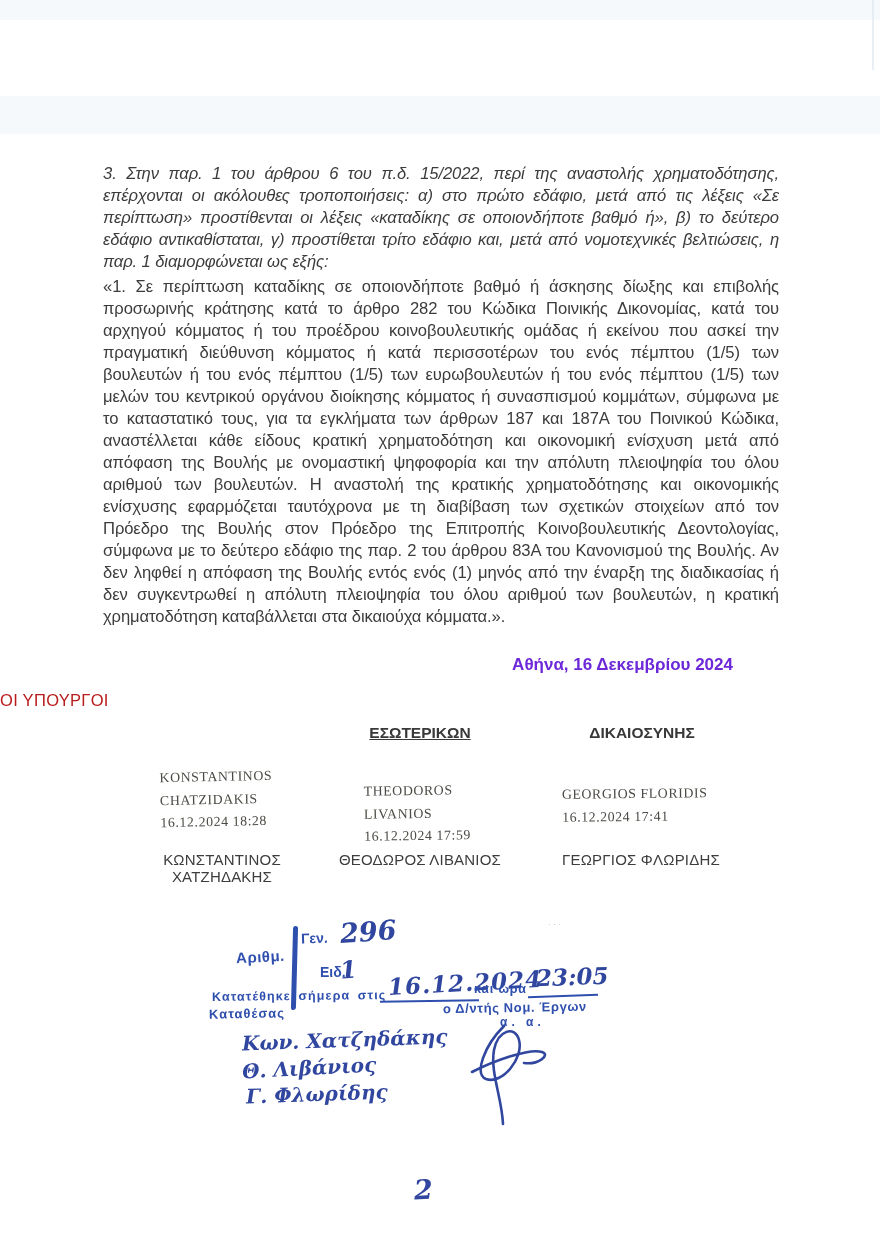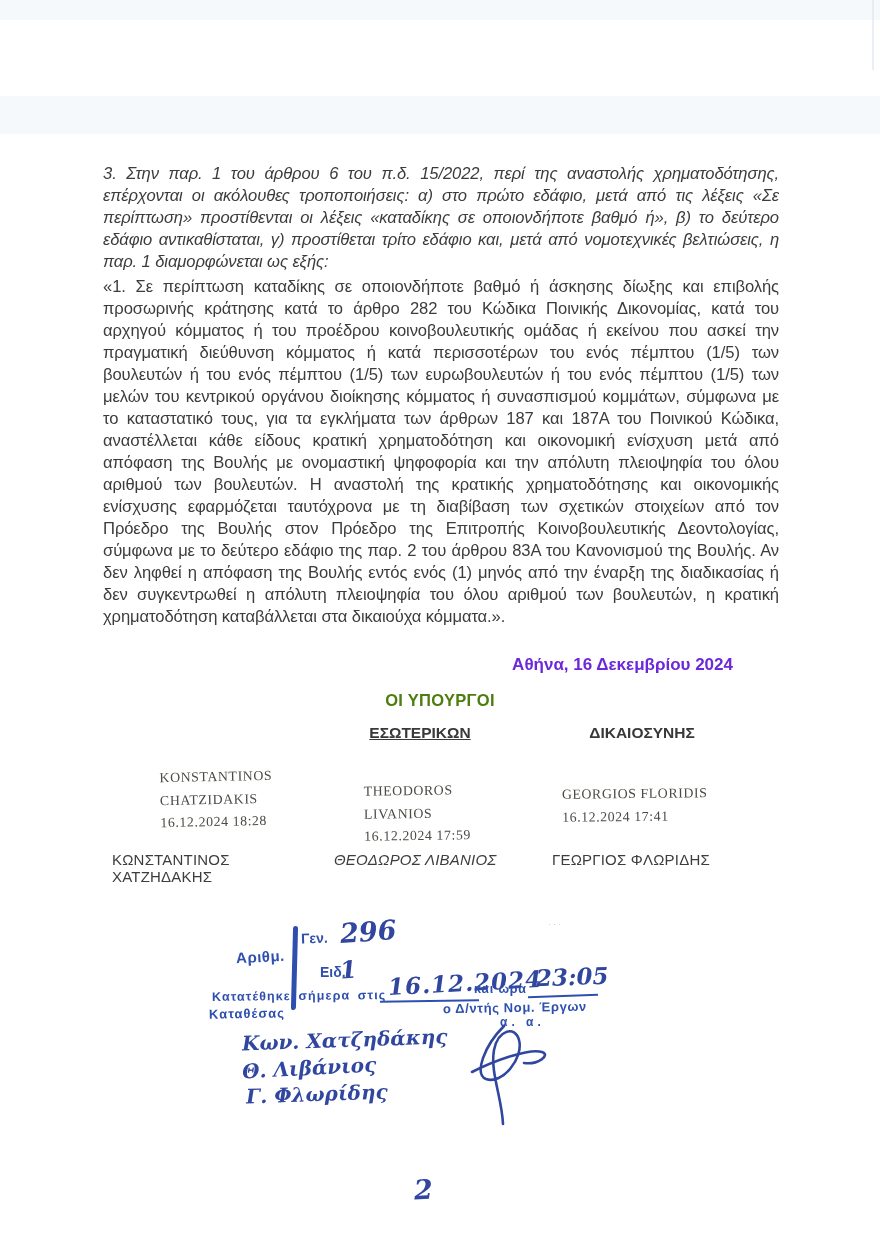--- a/index.html
+++ b/index.html
@@ -21,46 +21,46 @@
     letter-spacing:-0.1px;
   }
   .para1{top:163px;font-style:italic;}
   .para2{top:276px;}
 
   .date-line{
     position:absolute;top:655px;right:147px;
     font-size:17px;font-weight:bold;color:#6d28d9;
   }
   .ministers-heading{
-    position:absolute;top:691px;left:0;right:0;text-align:center;
-    font-size:16.5px;font-weight:bold;color:#4d7c0f;letter-spacing:0.3px;
+    position:absolute;top:691px;left:0;right:0;
+    font-size:16.5px;font-weight:normal;color:#b91c1c;letter-spacing:0.3px;
   }
   .portfolio{
     position:absolute;top:721px;text-align:center;
     font-size:15.5px;font-weight:bold;line-height:24px;color:#383838;
   }
   .portfolio.c1{left:116px;width:212px;}
   .portfolio.c2{left:338px;width:164px;text-decoration:underline;}
   .portfolio.c3{left:556px;width:172px;}
 
   .digsig{
     position:absolute;white-space:pre-line;
     font-family:"Liberation Serif",serif;
     font-size:13.8px;line-height:22.5px;color:#4c4a44;letter-spacing:0.6px;
   }
   .digsig.c1{left:160px;top:766px;transform:rotate(-1.2deg);}
   .digsig.c2{left:364px;top:780px;transform:rotate(-0.8deg);}
   .digsig.c3{left:562px;top:783px;transform:rotate(-0.6deg);}
 
   .printed-name{
-    position:absolute;top:851px;text-align:left;
+    position:absolute;top:851px;text-align:center;
     font-size:15px;color:#3d3d3d;letter-spacing:0.2px;
   }
   .printed-name.c1{left:112px;width:220px;}
-  .printed-name.c2{left:334px;width:172px;font-style:italic;}
+  .printed-name.c2{left:334px;width:172px;}
   .printed-name.c3{left:552px;width:178px;}
 
   
   .stampink{color:#2e4fae;}
   .stamp-label{position:absolute;font-weight:bold;}
   .hand{
     position:absolute;font-family:"DejaVu Serif",serif;font-style:italic;
     color:#31479f;font-weight:bold;
   }
   .lbl-arithm{left:236px;top:948px;font-size:15px;letter-spacing:.5px;transform:rotate(-3deg);}

